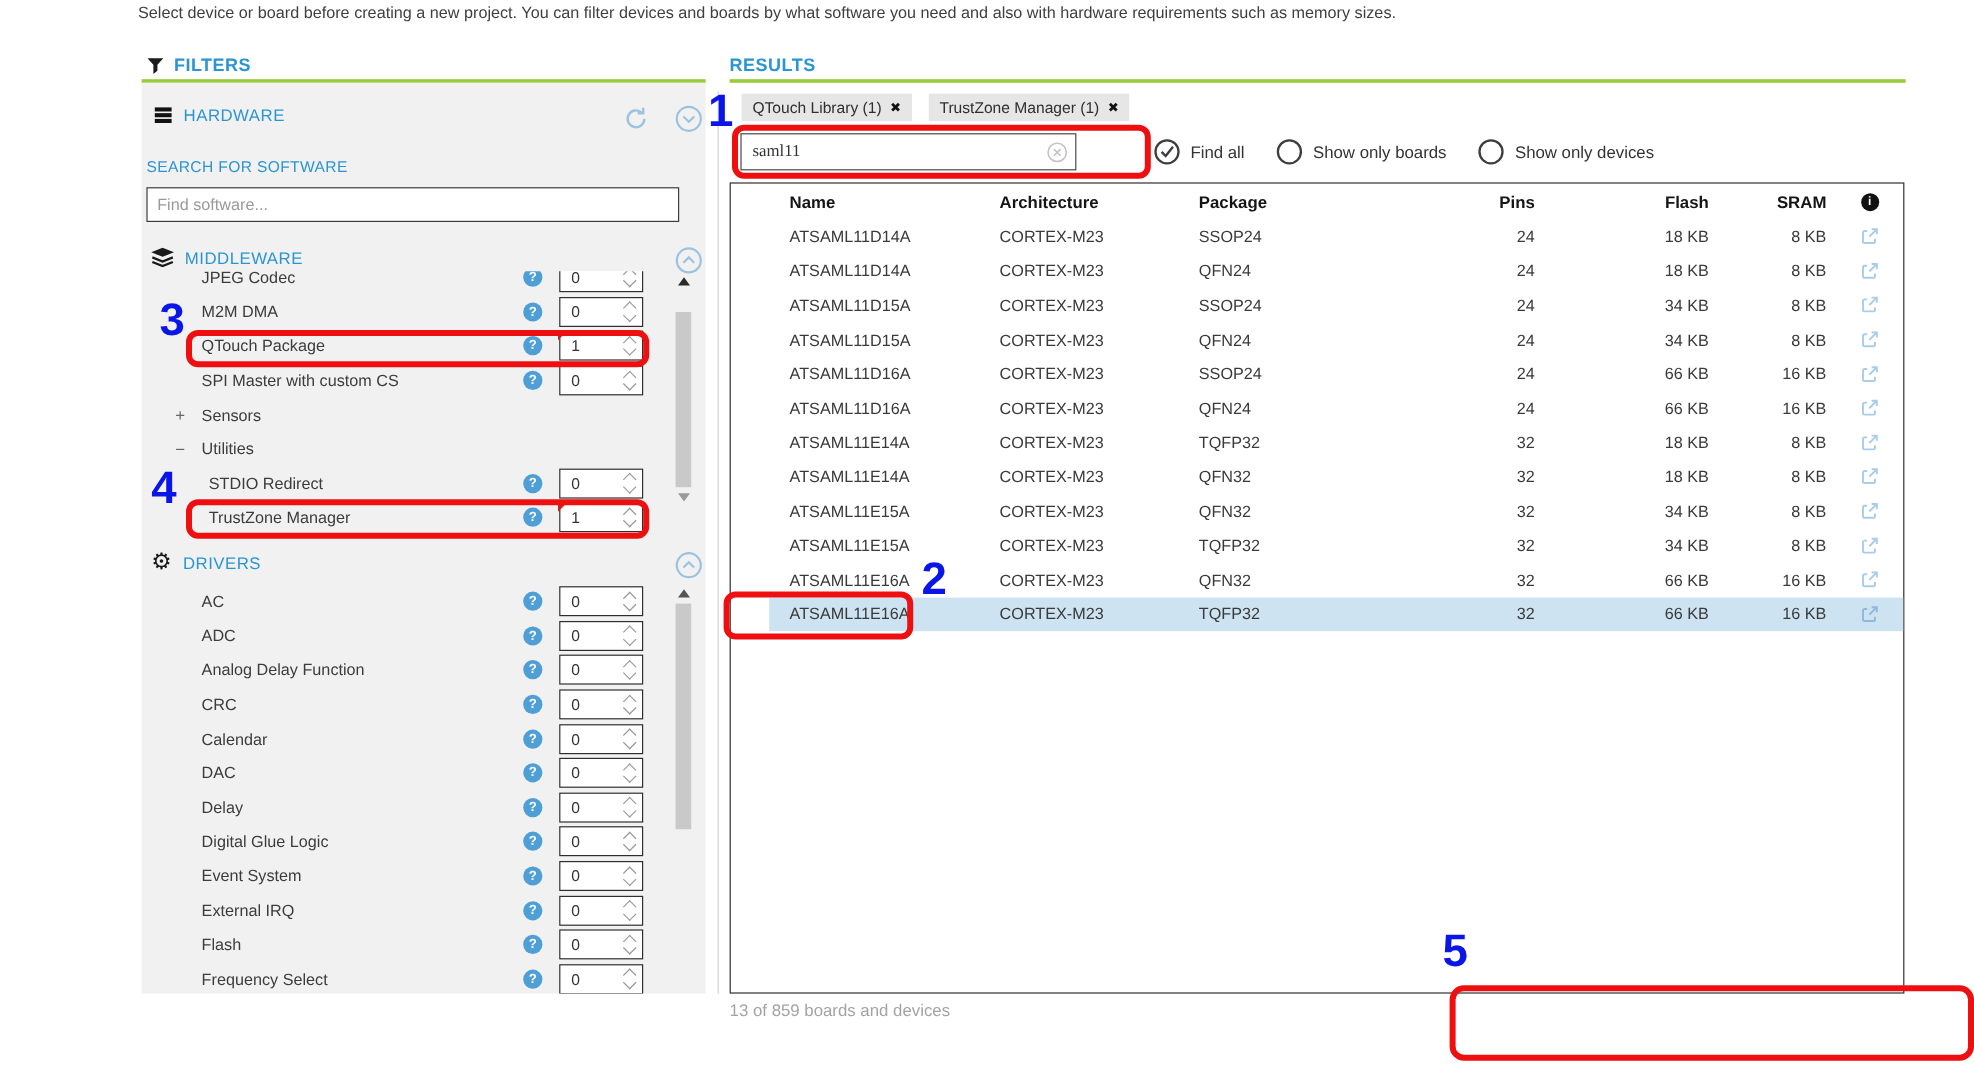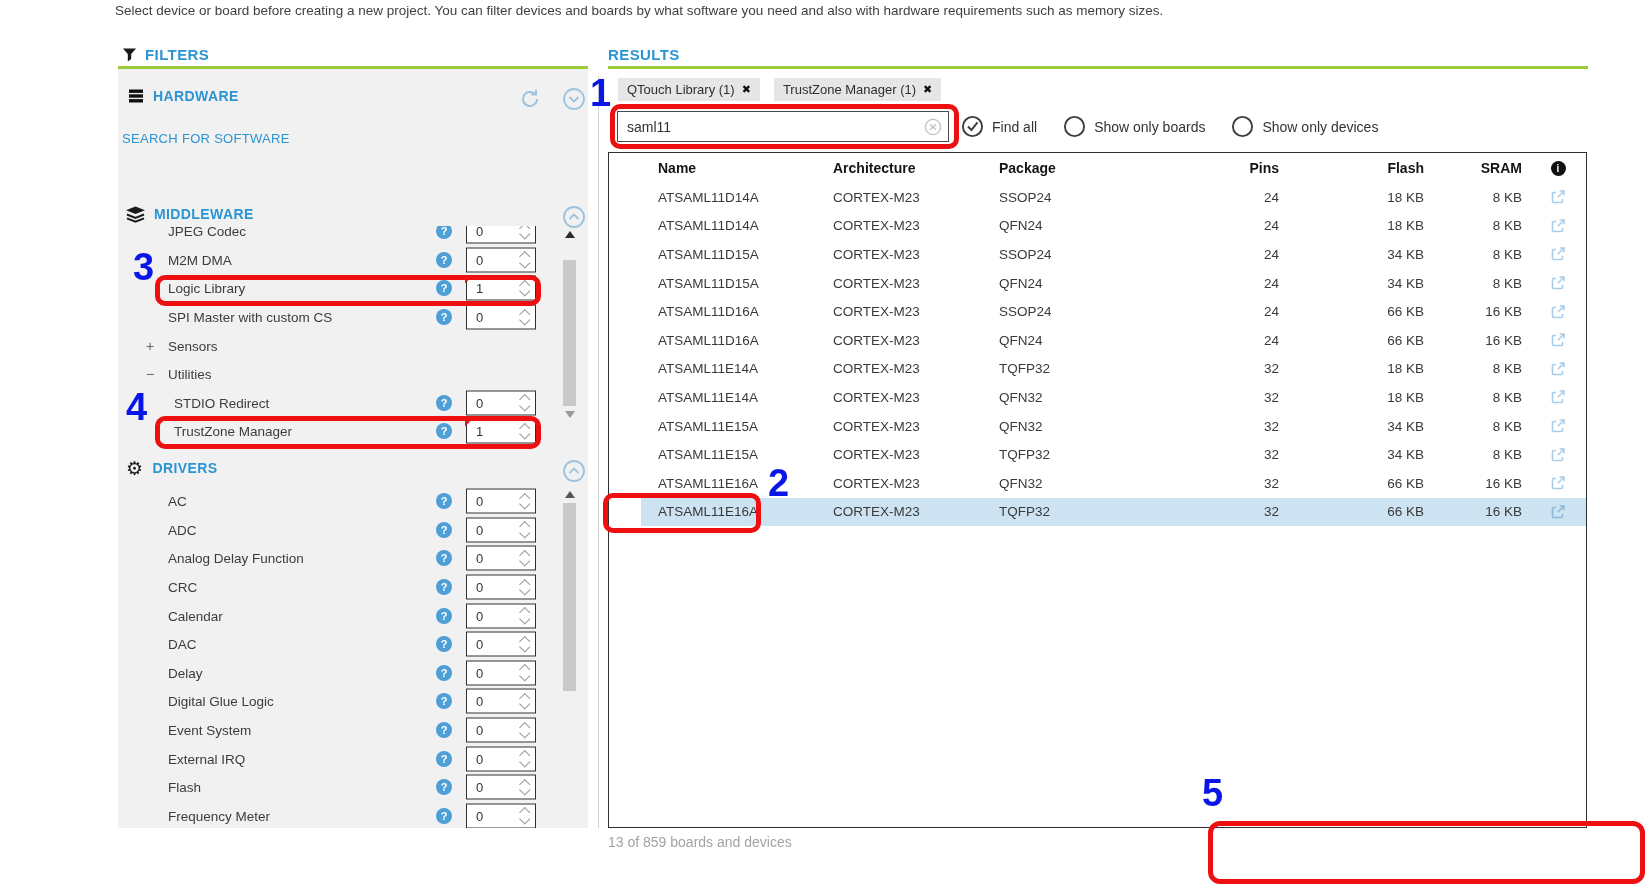--- a/index.html
+++ b/index.html
@@ -8,21 +8,21 @@
   .abs{position:absolute;}
 
   
   .instruction{left:115px;top:3px;font-size:13.5px;color:#3f3f3f;white-space:nowrap;}
   .sec-title{font-size:15px;font-weight:bold;color:var(--accent-blue);letter-spacing:.4px;display:flex;align-items:center;gap:8px;}
   .rule{height:2.5px;background:var(--rule-green);}
   .divider-v{left:598px;top:76px;width:1px;height:752px;background:#d4d4d4;}
 
   
   .panel-bg{left:118px;top:69px;width:470px;height:759px;background:var(--panel-bg);}
-  .sub-head{font-size:14px;font-weight:bold;color:var(--accent-blue);letter-spacing:.4px;display:flex;align-items:flex-start;gap:9px;}
+  .sub-head{font-size:14px;font-weight:normal;color:var(--accent-blue);letter-spacing:.4px;display:flex;align-items:center;gap:9px;}
   .search-label{left:122px;top:131px;font-size:13px;font-weight:normal;color:var(--accent-blue);letter-spacing:.3px;}
   .find-input{left:122px;top:156px;width:444px;height:29px;border:1.7px solid #3c3c3c;background:#fff;font-size:13.5px;color:#333;
               padding:0 8px;box-sizing:border-box;font-family:inherit;}
   .find-input::placeholder{color:#9a9a9a;}
 
   .flist{left:118px;width:436px;overflow:hidden;}
   #mw-list{top:226px;height:228px;}
   #drv-list{top:487px;height:341px;}
   .frow{position:relative;height:28.6px;}
   .flabel{position:absolute;left:50px;top:50%;transform:translateY(-50%);font-size:13.5px;color:#3c3c3c;white-space:nowrap;}
@@ -45,21 +45,21 @@
   .tri{width:0;height:0;left:565px;}
   .tri-up{border-left:5px solid transparent;border-right:5px solid transparent;border-bottom:7px solid #2a2a2a;}
   .tri-down{border-left:5px solid transparent;border-right:5px solid transparent;border-top:7px solid #9a9a9a;}
 
   
   .chips{left:618px;top:78px;display:flex;gap:14px;}
   .chip{height:23px;background:var(--chip-bg);display:flex;align-items:center;padding:0 9px;gap:7px;}
   .chip-label{font-size:13px;color:#2f2f2f;}
   .chip-x{font-size:11px;color:#111;font-weight:bold;}
 
-  .search-wrap{left:617px;top:111px;width:332px;height:31px;}
+  .search-wrap{left:617px;top:111px;width:280px;height:31px;font-family:Liberation Serif, serif;}
   .search-input{width:100%;height:100%;border:1.6px solid #4a4a4a;box-sizing:border-box;background:#fff;
                 font-size:14px;color:#333;padding:0 30px 0 9px;font-family:inherit;}
   .clear-ic{position:absolute;right:7px;top:50%;transform:translateY(-50%);}
 
   .radios{left:961px;top:115px;display:flex;gap:26px;}
   .radio{display:flex;align-items:center;gap:8px;}
   .rlabel{font-size:14px;color:#333;}
 
   .table{left:608px;top:152px;width:979px;height:676px;border:1.6px solid #2f2f2f;box-sizing:border-box;background:#fff;padding-left:32px;}
   .tgrid{display:grid;grid-template-columns:175px 166px 150px 130px 145px 98px 72px;padding:0 23px 0 17px;align-items:center;}
@@ -123,20 +123,21 @@
   <svg class="abs" style="left:518px;top:87px;" width="24" height="24" viewBox="0 0 24 24">
     <path d="M19 12a7 7 0 1 1-2.2-5.1" fill="none" stroke="#9cc3de" stroke-width="2"></path>
     <path d="M18 2.8v4.6h-4.6" fill="none" stroke="#9cc3de" stroke-width="2"></path>
   </svg>
   <svg class="abs" style="left:562px;top:87px;" width="24" height="24" viewBox="0 0 24 24">
     <circle cx="12" cy="12" r="10" fill="none" stroke="#9cc3de" stroke-width="1.8"></circle>
     <path d="M7.5 10 12 14.5 16.5 10" fill="none" stroke="#9cc3de" stroke-width="1.8"></path>
   </svg>
 
   <div class="abs search-label">SEARCH FOR SOFTWARE</div>
+  <input class="abs find-input" type="text" placeholder="Find software..." style="">
 
   <div class="abs sub-head" style="left:126px;top:206px;">
     <svg width="19" height="17" viewBox="0 0 20 17">
       <path d="M10 0 20 4 10 8 0 4Z" fill="#1a1a1a"></path>
       <path d="M1 8.5l9 3.6 9-3.6" fill="none" stroke="#1a1a1a" stroke-width="2"></path>
       <path d="M1 12.5l9 3.6 9-3.6" fill="none" stroke="#1a1a1a" stroke-width="2"></path>
     </svg>
     <span>MIDDLEWARE</span>
   </div>
   <svg class="abs" style="left:562px;top:205px;" width="24" height="24" viewBox="0 0 24 24">
@@ -161,21 +162,21 @@
         <span class="help">?</span>
         <span class="spinner">
           <span class="spval">0</span>
           <span class="chevs">
             <i class="chev up"></i>
             <i class="chev down"></i>
           </span>
         </span>
       </div>
       <div class="frow">
-        <span class="flabel">Logic Library</span>
+        <span class="flabel">QTouch Package</span>
         <span class="help">?</span>
         <span class="spinner modified">
           <span class="spval">1</span>
           <span class="chevs">
             <i class="chev up"></i>
             <i class="chev down"></i>
           </span>
         </span>
       </div>
       <div class="frow">
@@ -349,21 +350,21 @@
         <span class="help">?</span>
         <span class="spinner">
           <span class="spval">0</span>
           <span class="chevs">
             <i class="chev up"></i>
             <i class="chev down"></i>
           </span>
         </span>
       </div>
       <div class="frow">
-        <span class="flabel">Frequency Meter</span>
+        <span class="flabel">Frequency Select</span>
         <span class="help">?</span>
         <span class="spinner">
           <span class="spval">0</span>
           <span class="chevs">
             <i class="chev up"></i>
             <i class="chev down"></i>
           </span>
         </span>
       </div>
     </div>

